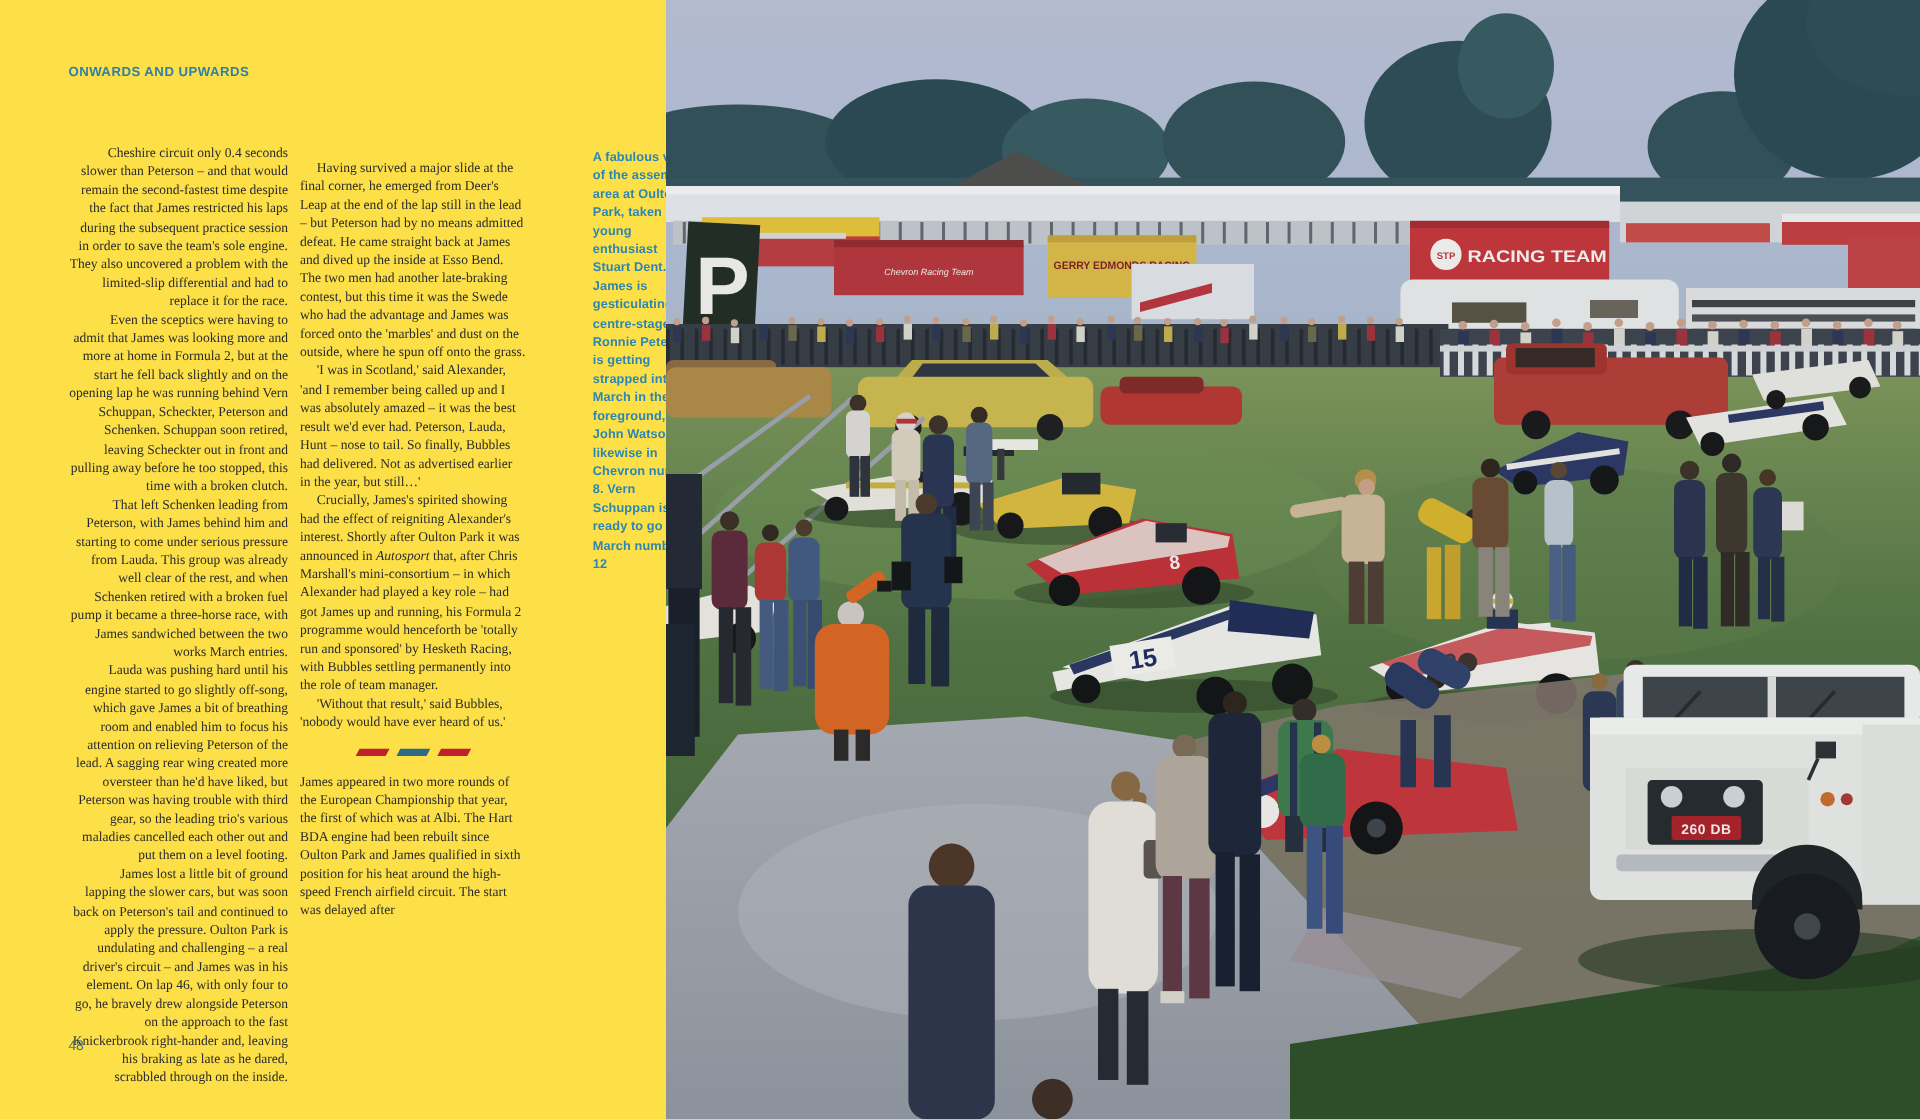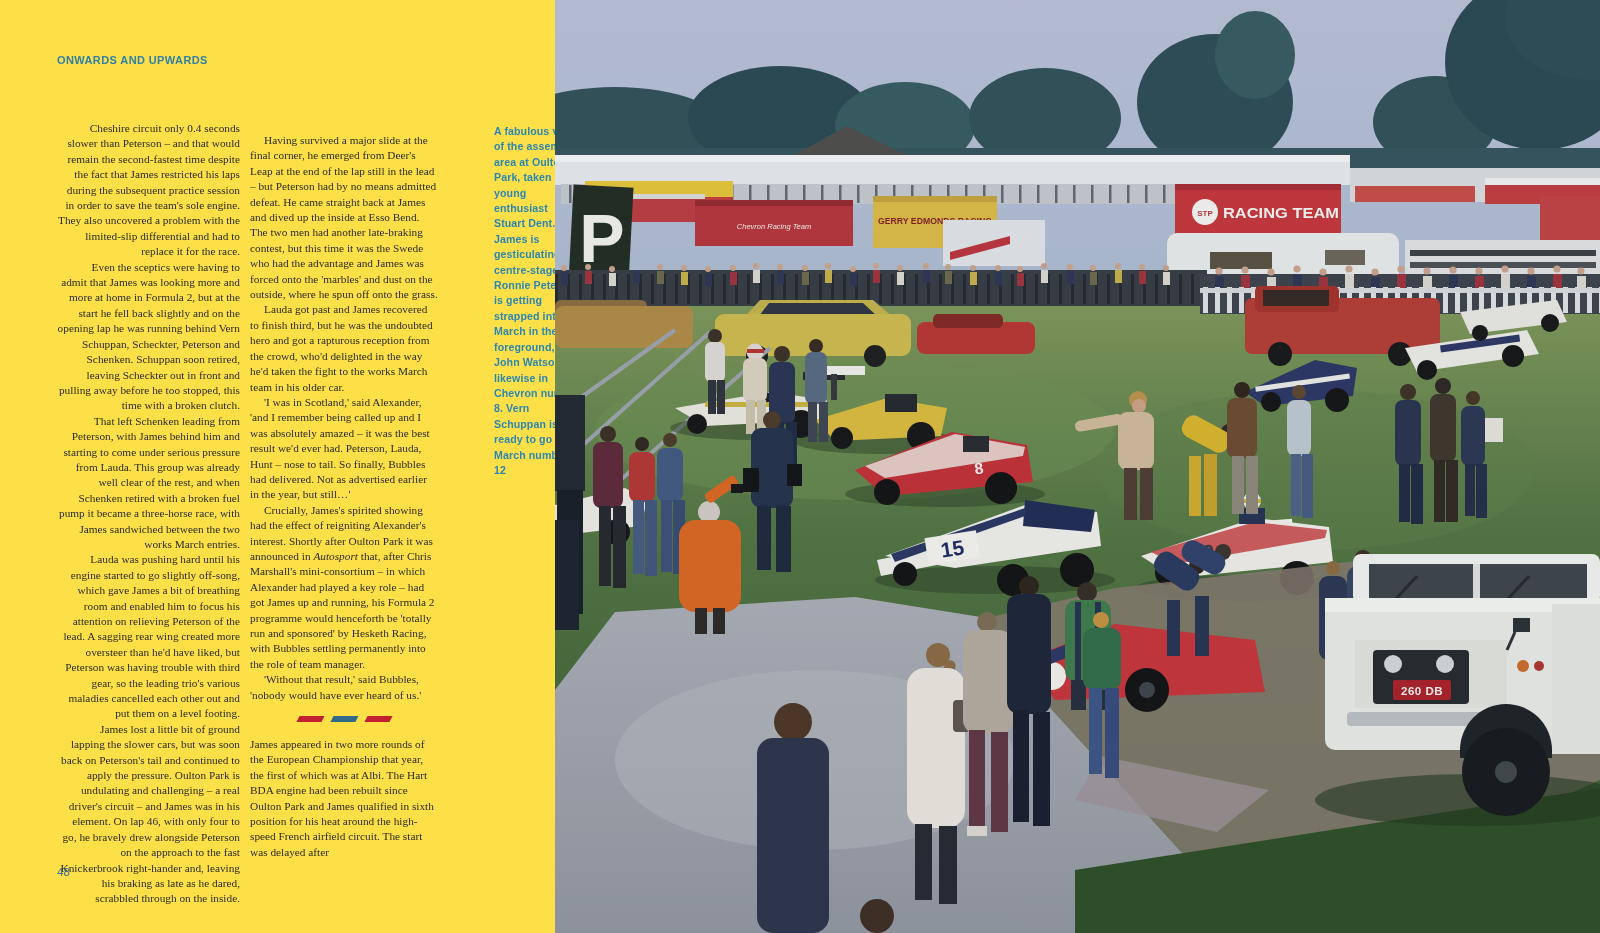--- a/index.html
+++ b/index.html
@@ -37,21 +37,20 @@
   <div class="bodycol col1">
     <p>Cheshire circuit only 0.4 seconds slower than Peterson – and that would remain the second-fastest time despite the fact that James restricted his laps during the subsequent practice session in order to save the team's sole engine. They also uncovered a problem with the limited-slip differential and had to replace it for the race.</p>
     <p class="indent">Even the sceptics were having to admit that James was looking more and more at home in Formula 2, but at the start he fell back slightly and on the opening lap he was running behind Vern Schuppan, Scheckter, Peterson and Schenken. Schuppan soon retired, leaving Scheckter out in front and pulling away before he too stopped, this time with a broken clutch.</p>
     <p class="indent">That left Schenken leading from Peterson, with James behind him and starting to come under serious pressure from Lauda. This group was already well clear of the rest, and when Schenken retired with a broken fuel pump it became a three-horse race, with James sandwiched between the two works March entries.</p>
     <p class="indent">Lauda was pushing hard until his engine started to go slightly off-song, which gave James a bit of breathing room and enabled him to focus his attention on relieving Peterson of the lead. A sagging rear wing created more oversteer than he'd have liked, but Peterson was having trouble with third gear, so the leading trio's various maladies cancelled each other out and put them on a level footing.</p>
     <p class="indent">James lost a little bit of ground lapping the slower cars, but was soon back on Peterson's tail and continued to apply the pressure. Oulton Park is undulating and challenging – a real driver's circuit – and James was in his element. On lap 46, with only four to go, he bravely drew alongside Peterson on the approach to the fast Knickerbrook right-hander and, leaving his braking as late as he dared, scrabbled through on the inside.</p>
   </div>
 
   <div class="bodycol col2">
     <p class="indent">Having survived a major slide at the final corner, he emerged from Deer's Leap at the end of the lap still in the lead – but Peterson had by no means admitted defeat. He came straight back at James and dived up the inside at Esso Bend. The two men had another late-braking contest, but this time it was the Swede who had the advantage and James was forced onto the 'marbles' and dust on the outside, where he spun off onto the grass.</p>
-    <p class="indent">Lauda got past and James recovered to finish third, but he was the undoubted hero and got a rapturous reception from the crowd, who'd delighted in the way he'd taken the fight to the works March team in his older car.</p>
     <p class="indent">'I was in Scotland,' said Alexander, 'and I remember being called up and I was absolutely amazed – it was the best result we'd ever had. Peterson, Lauda, Hunt – nose to tail. So finally, Bubbles had delivered. Not as advertised earlier in the year, but still…'</p>
     <p class="indent"><span>Crucially, James's spirited showing had the effect of reigniting Alexander's interest. Shortly after Oulton Park it was announced in </span><span class="em">Autosport</span><span> that, after Chris Marshall's mini-consortium – in which Alexander had played a key role – had got James up and running, his Formula 2 programme would henceforth be 'totally run and sponsored' by Hesketh Racing, with Bubbles settling permanently into the role of team manager.</span></p>
     <p class="indent">'Without that result,' said Bubbles, 'nobody would have ever heard of us.'</p>
     <div class="divider">
       <span class="dash red"></span>
       <span class="dash blue"></span>
       <span class="dash red"></span>
     </div>
     <p>James appeared in two more rounds of the European Championship that year, the first of which was at Albi. The Hart BDA engine had been rebuilt since Oulton Park and James qualified in sixth position for his heat around the high-speed French airfield circuit. The start was delayed after</p>
   </div>

